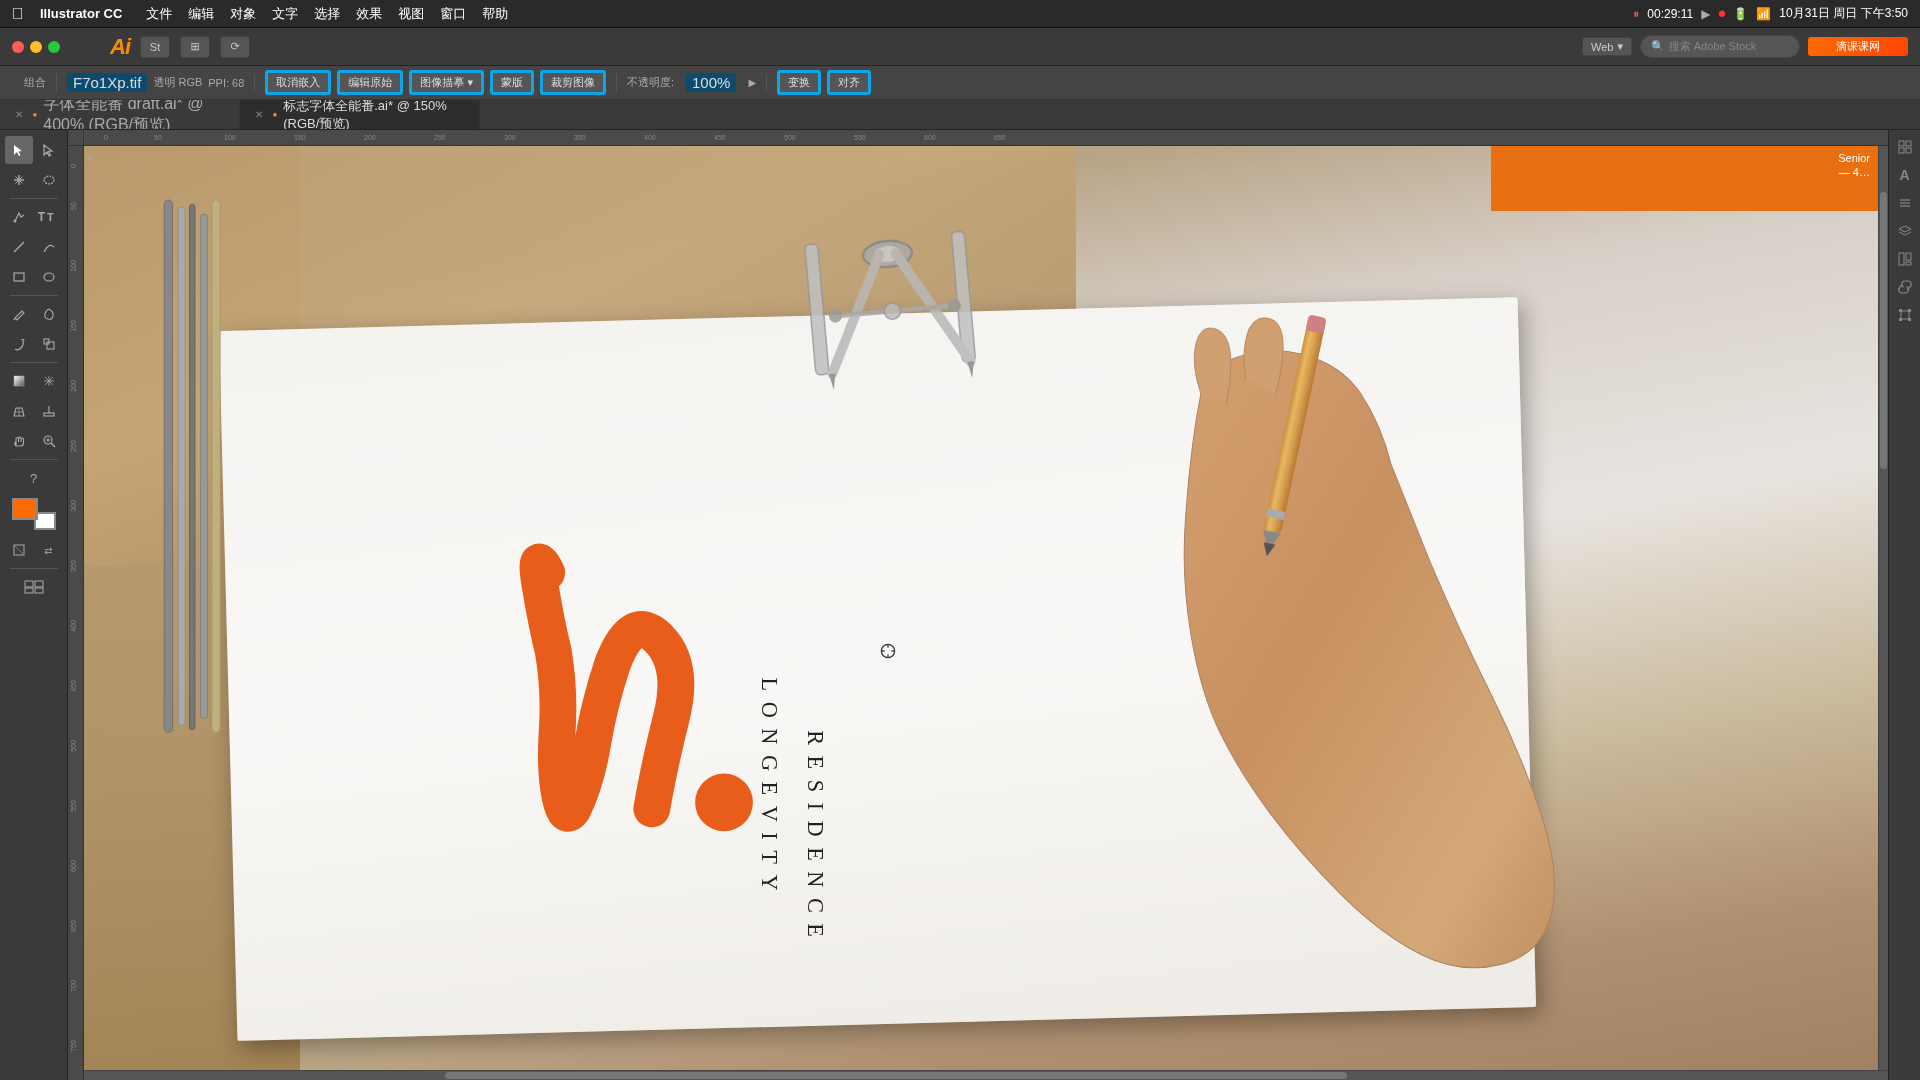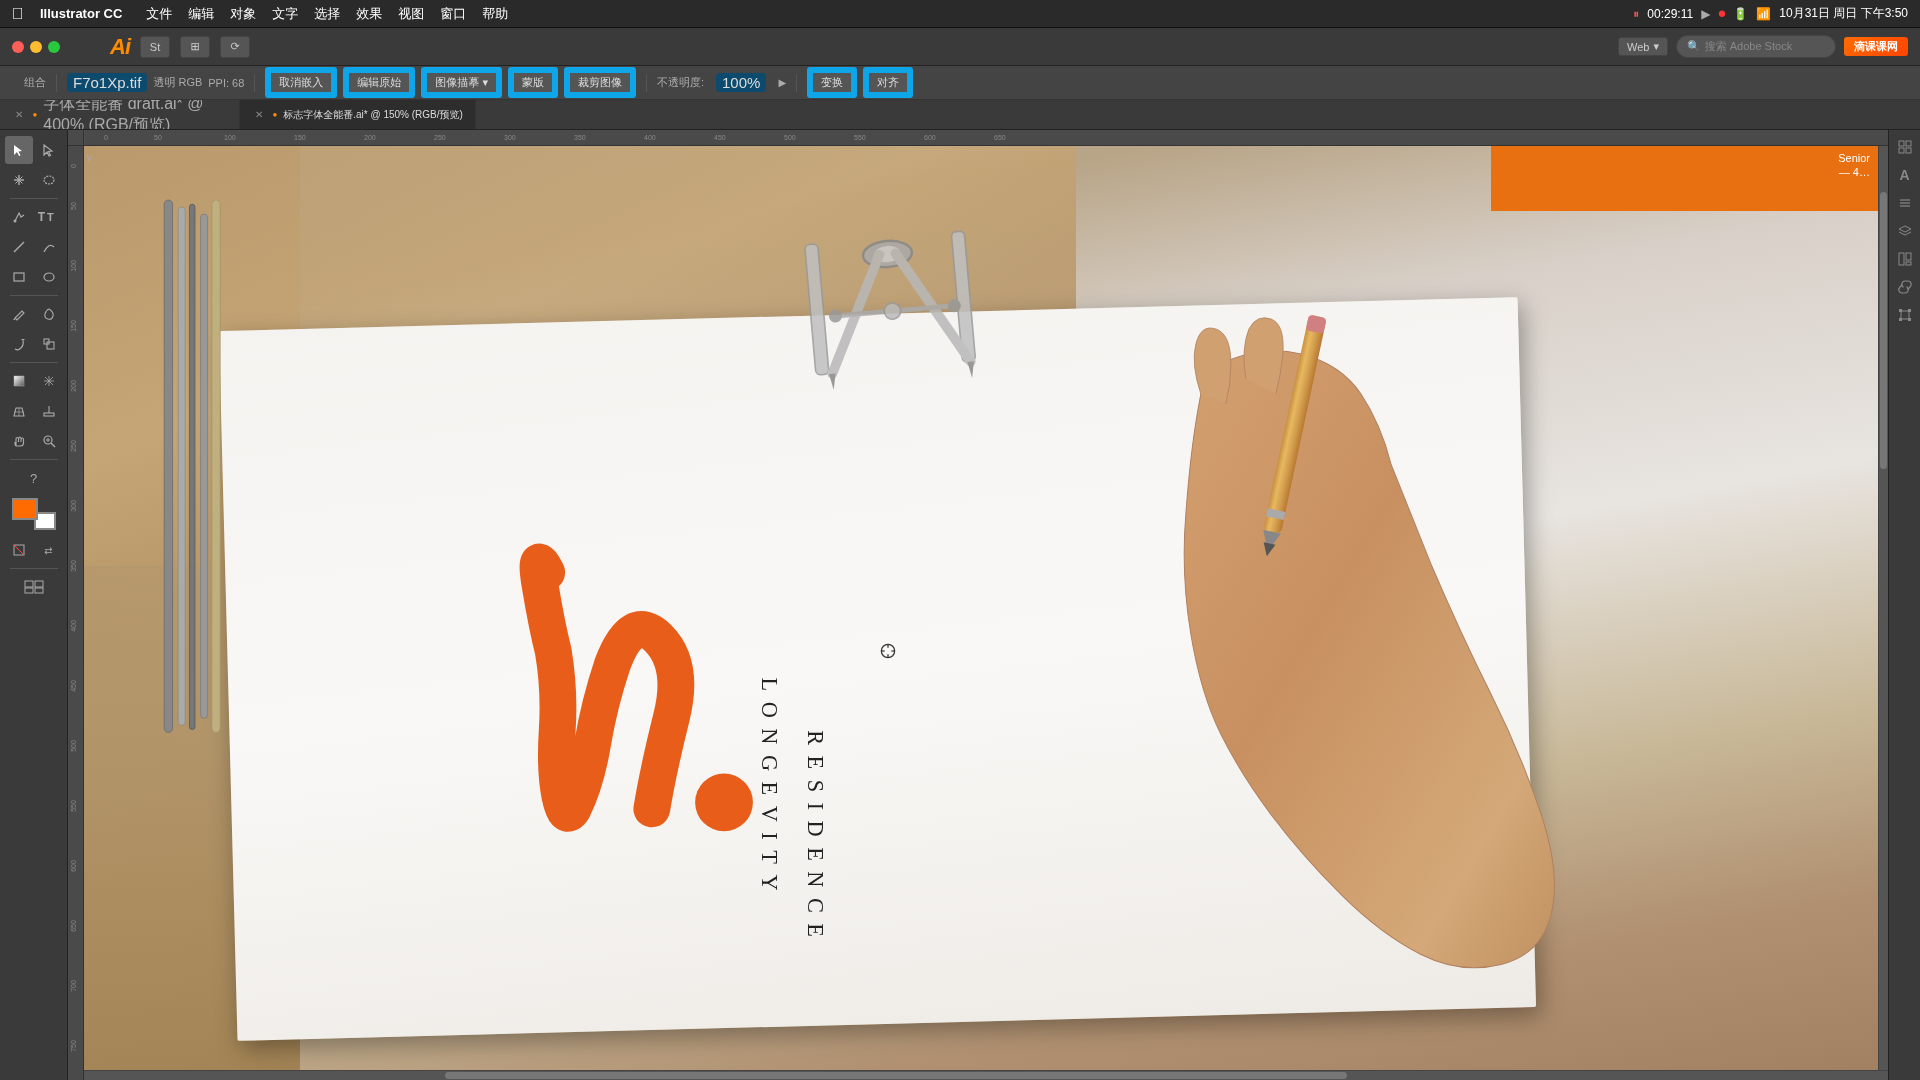--- a/index.html
+++ b/index.html
@@ -40,33 +40,33 @@
       background: #555; border: 1px solid #444; border-radius: 3px;
       color: #ccc; font-size: 11px; padding: 2px 8px; display: flex; align-items: flex-end; gap: 4px; cursor: pointer;
     }
     .search-box {
       background: #555; border: 1px solid #444; border-radius: 12px;
       color: #ccc; font-size: 11px; padding: 3px 10px; width: 160px;
       display: flex; align-items: center; gap: 4px;
     }
     .watermark {
       background: linear-gradient(135deg, #ff6b00, #ff4400);
-      color: #fff; font-size: 11px; padding: 2px 10px; border-radius: 3px;
-      font-weight: 700;
+      color: #fff; font-size: 11px; padding: 2px 28px; border-radius: 3px;
+      font-weight: 400;
     }
 
     
     #toolbar2 {
       width: 100%; height: 34px; background: #444;
       display: flex; align-items: center; padding: 0 24px; gap: 6px;
       border-bottom: 1px solid #333; color: #ddd; font-size: 11px;
     }
     .toolbar2-val { font-size: 15px; color: #ddd; background: #0c4a6e; padding: 1px 6px; border-radius: 4px; }
     .toolbar2-btn {
-      padding: 2px 8px; background: #555; border: 6px solid #0ea5e9;
+      padding: 2px 8px; background: #555; border: 3px solid #0ea5e9;
       border-radius: 3px; color: #ddd; font-size: 11px; cursor: pointer;
     }
     .toolbar2-sep { width: 1px; height: 18px; background: #555; margin: 0 4px; }
     .opacity-group { display: flex; align-items: center; gap: 12px; }
 
     
     #tabbar {
       width: 100%; height: 30px; background: #3a3a3a;
       display: flex; align-items: stretch; border-bottom: 1px solid #222;
     }
@@ -242,21 +242,21 @@
 
 <div id="tabbar">
   <div class="tab">
     <span class="tab-close">✕</span>
     <span style="color:#ff8c00;font-size:8px;">●</span>
     <span style="font-size:16px;">字体全能番 draft.ai* @ 400% (RGB/预览)</span>
   </div>
   <div class="tab active">
     <span class="tab-close">✕</span>
     <span style="color:#ff8c00;font-size:8px;">●</span>
-    <span style="font-size:10px;">标志字体全能番.ai* @ 150% (RGB/预览)</span>
+    <span style="font-size:13px;">标志字体全能番.ai* @ 150% (RGB/预览)</span>
   </div>
 </div>
 
 <div id="main">
 
   <div id="left-toolbar">
     <div class="tool-pair">
       <div class="tool-btn active" title="选择">
         <svg width="14" height="14" viewBox="0 0 14 14">
             <path d="M2 2 L2 12 L5 9 L7 13 L8.5 12.5 L6.5 8.5 L10 8 Z" fill="#fff" stroke="none"></path>

